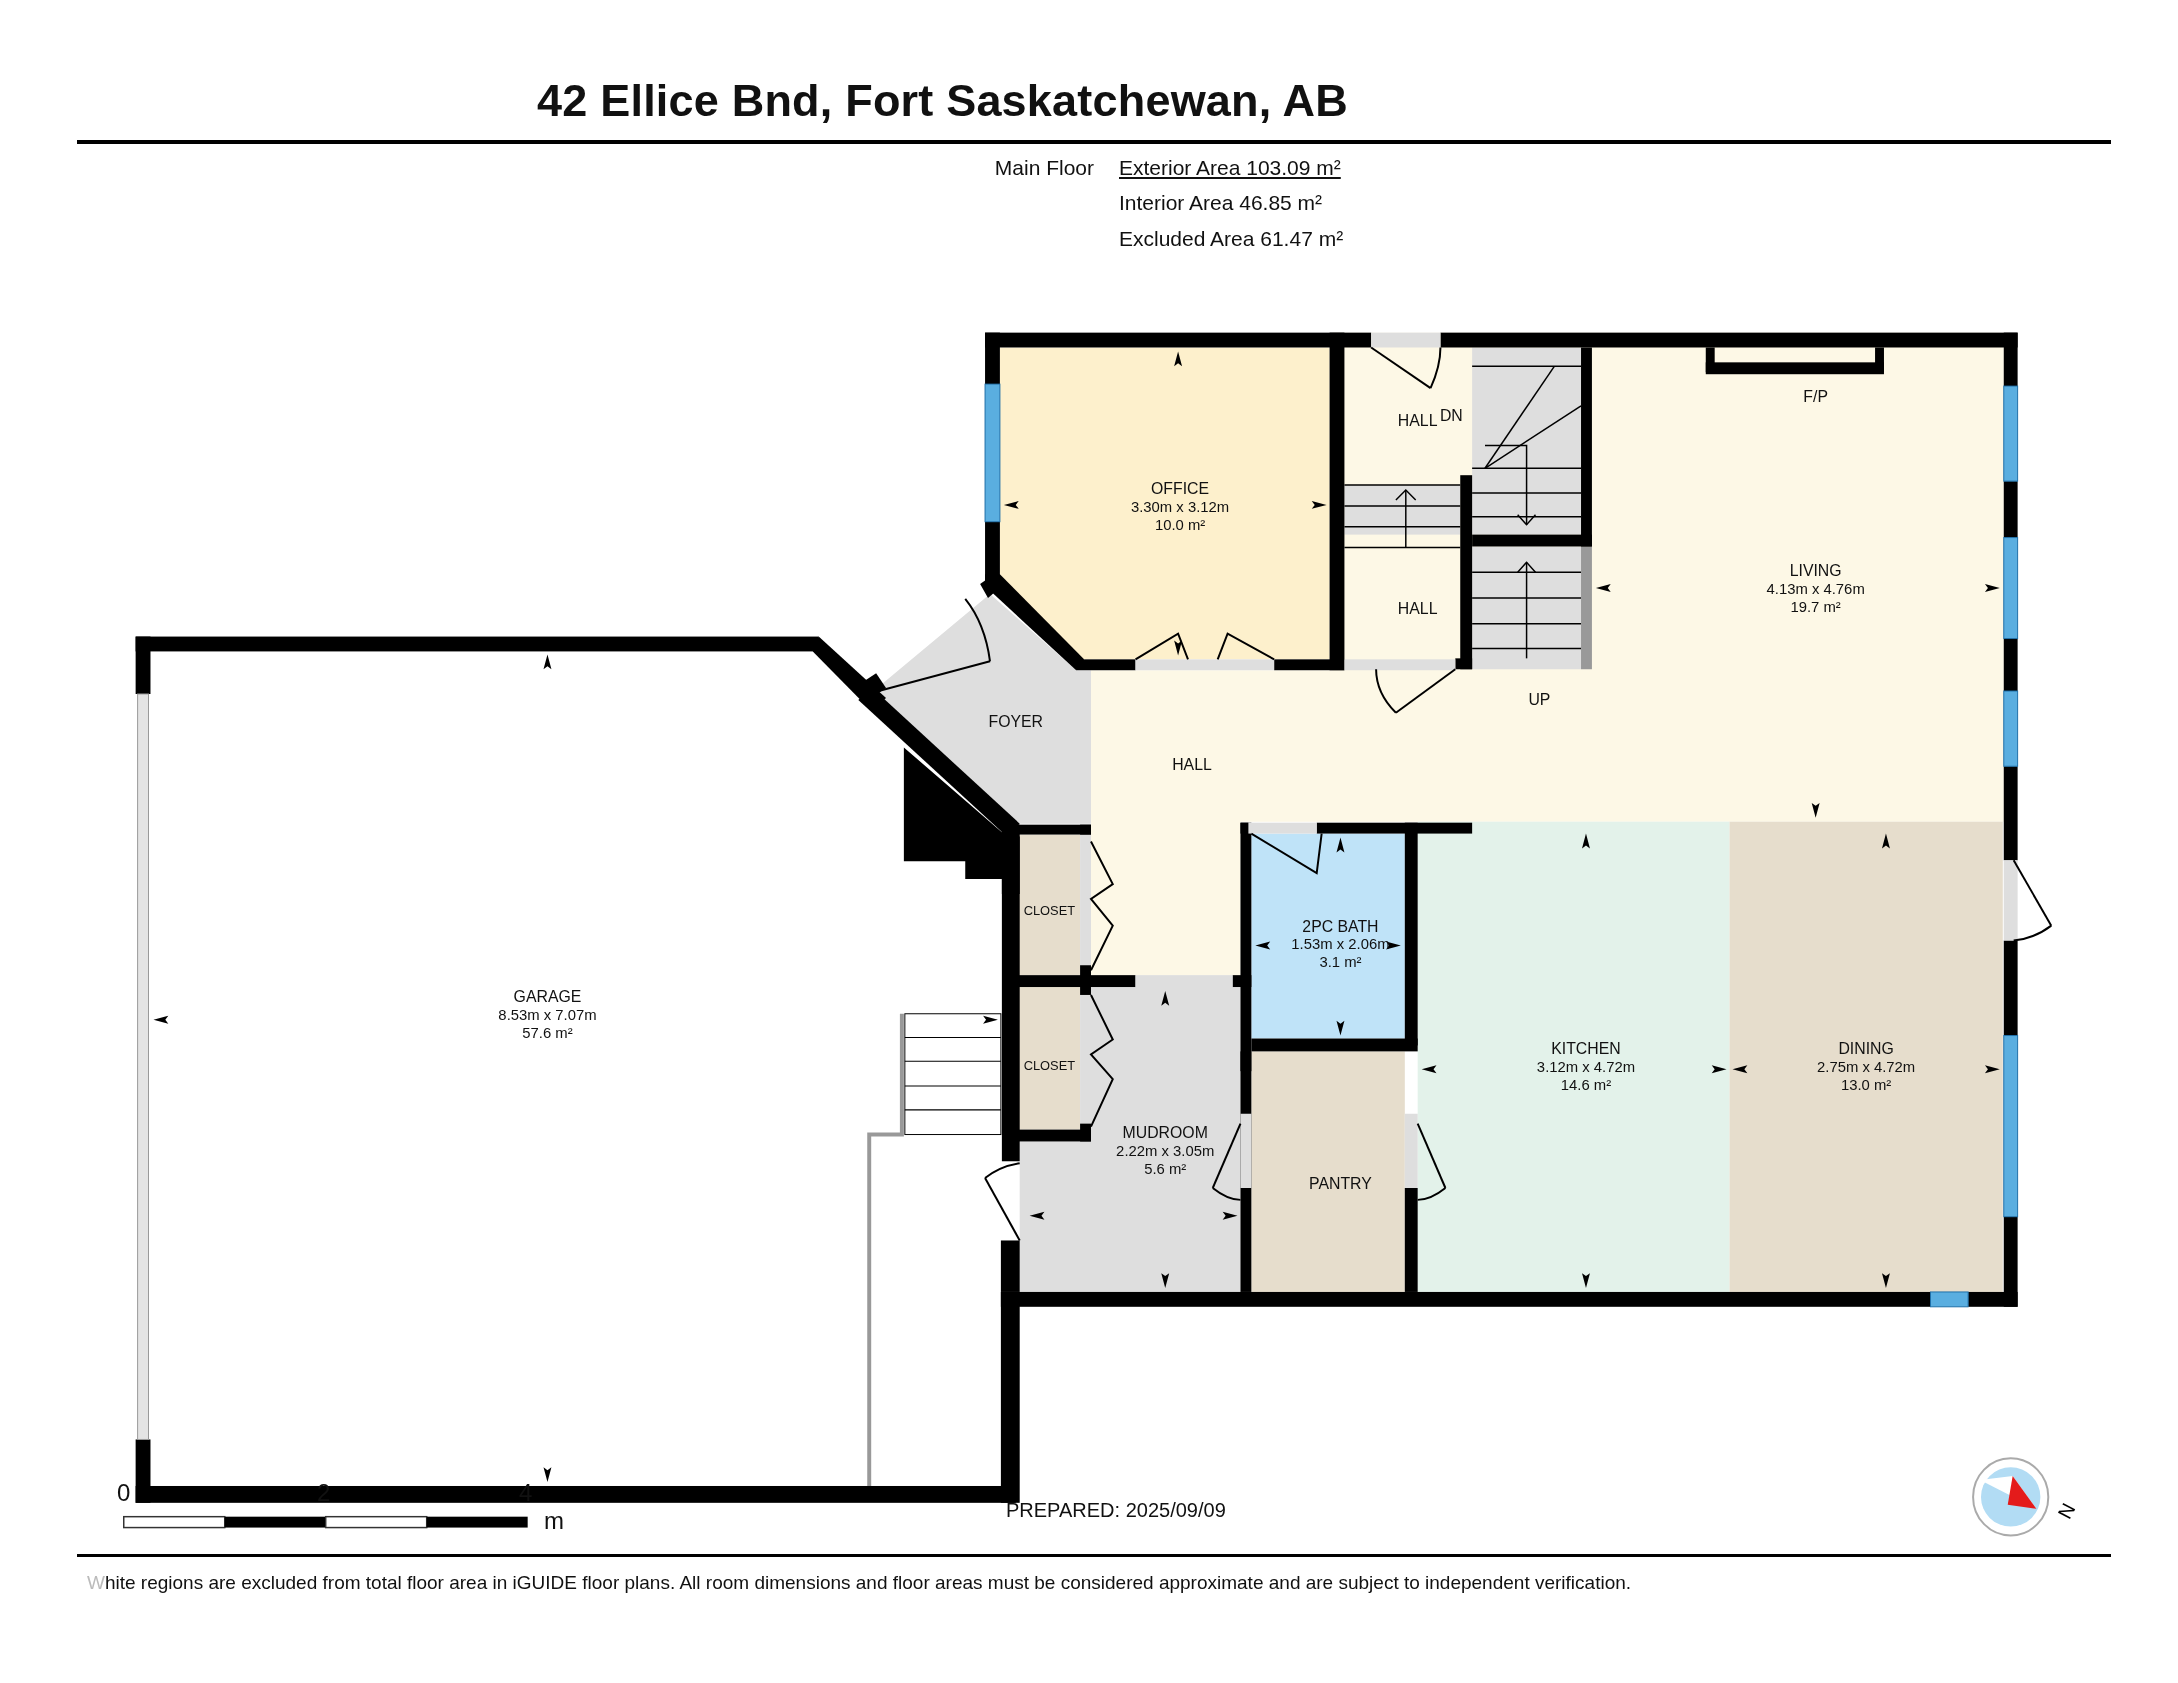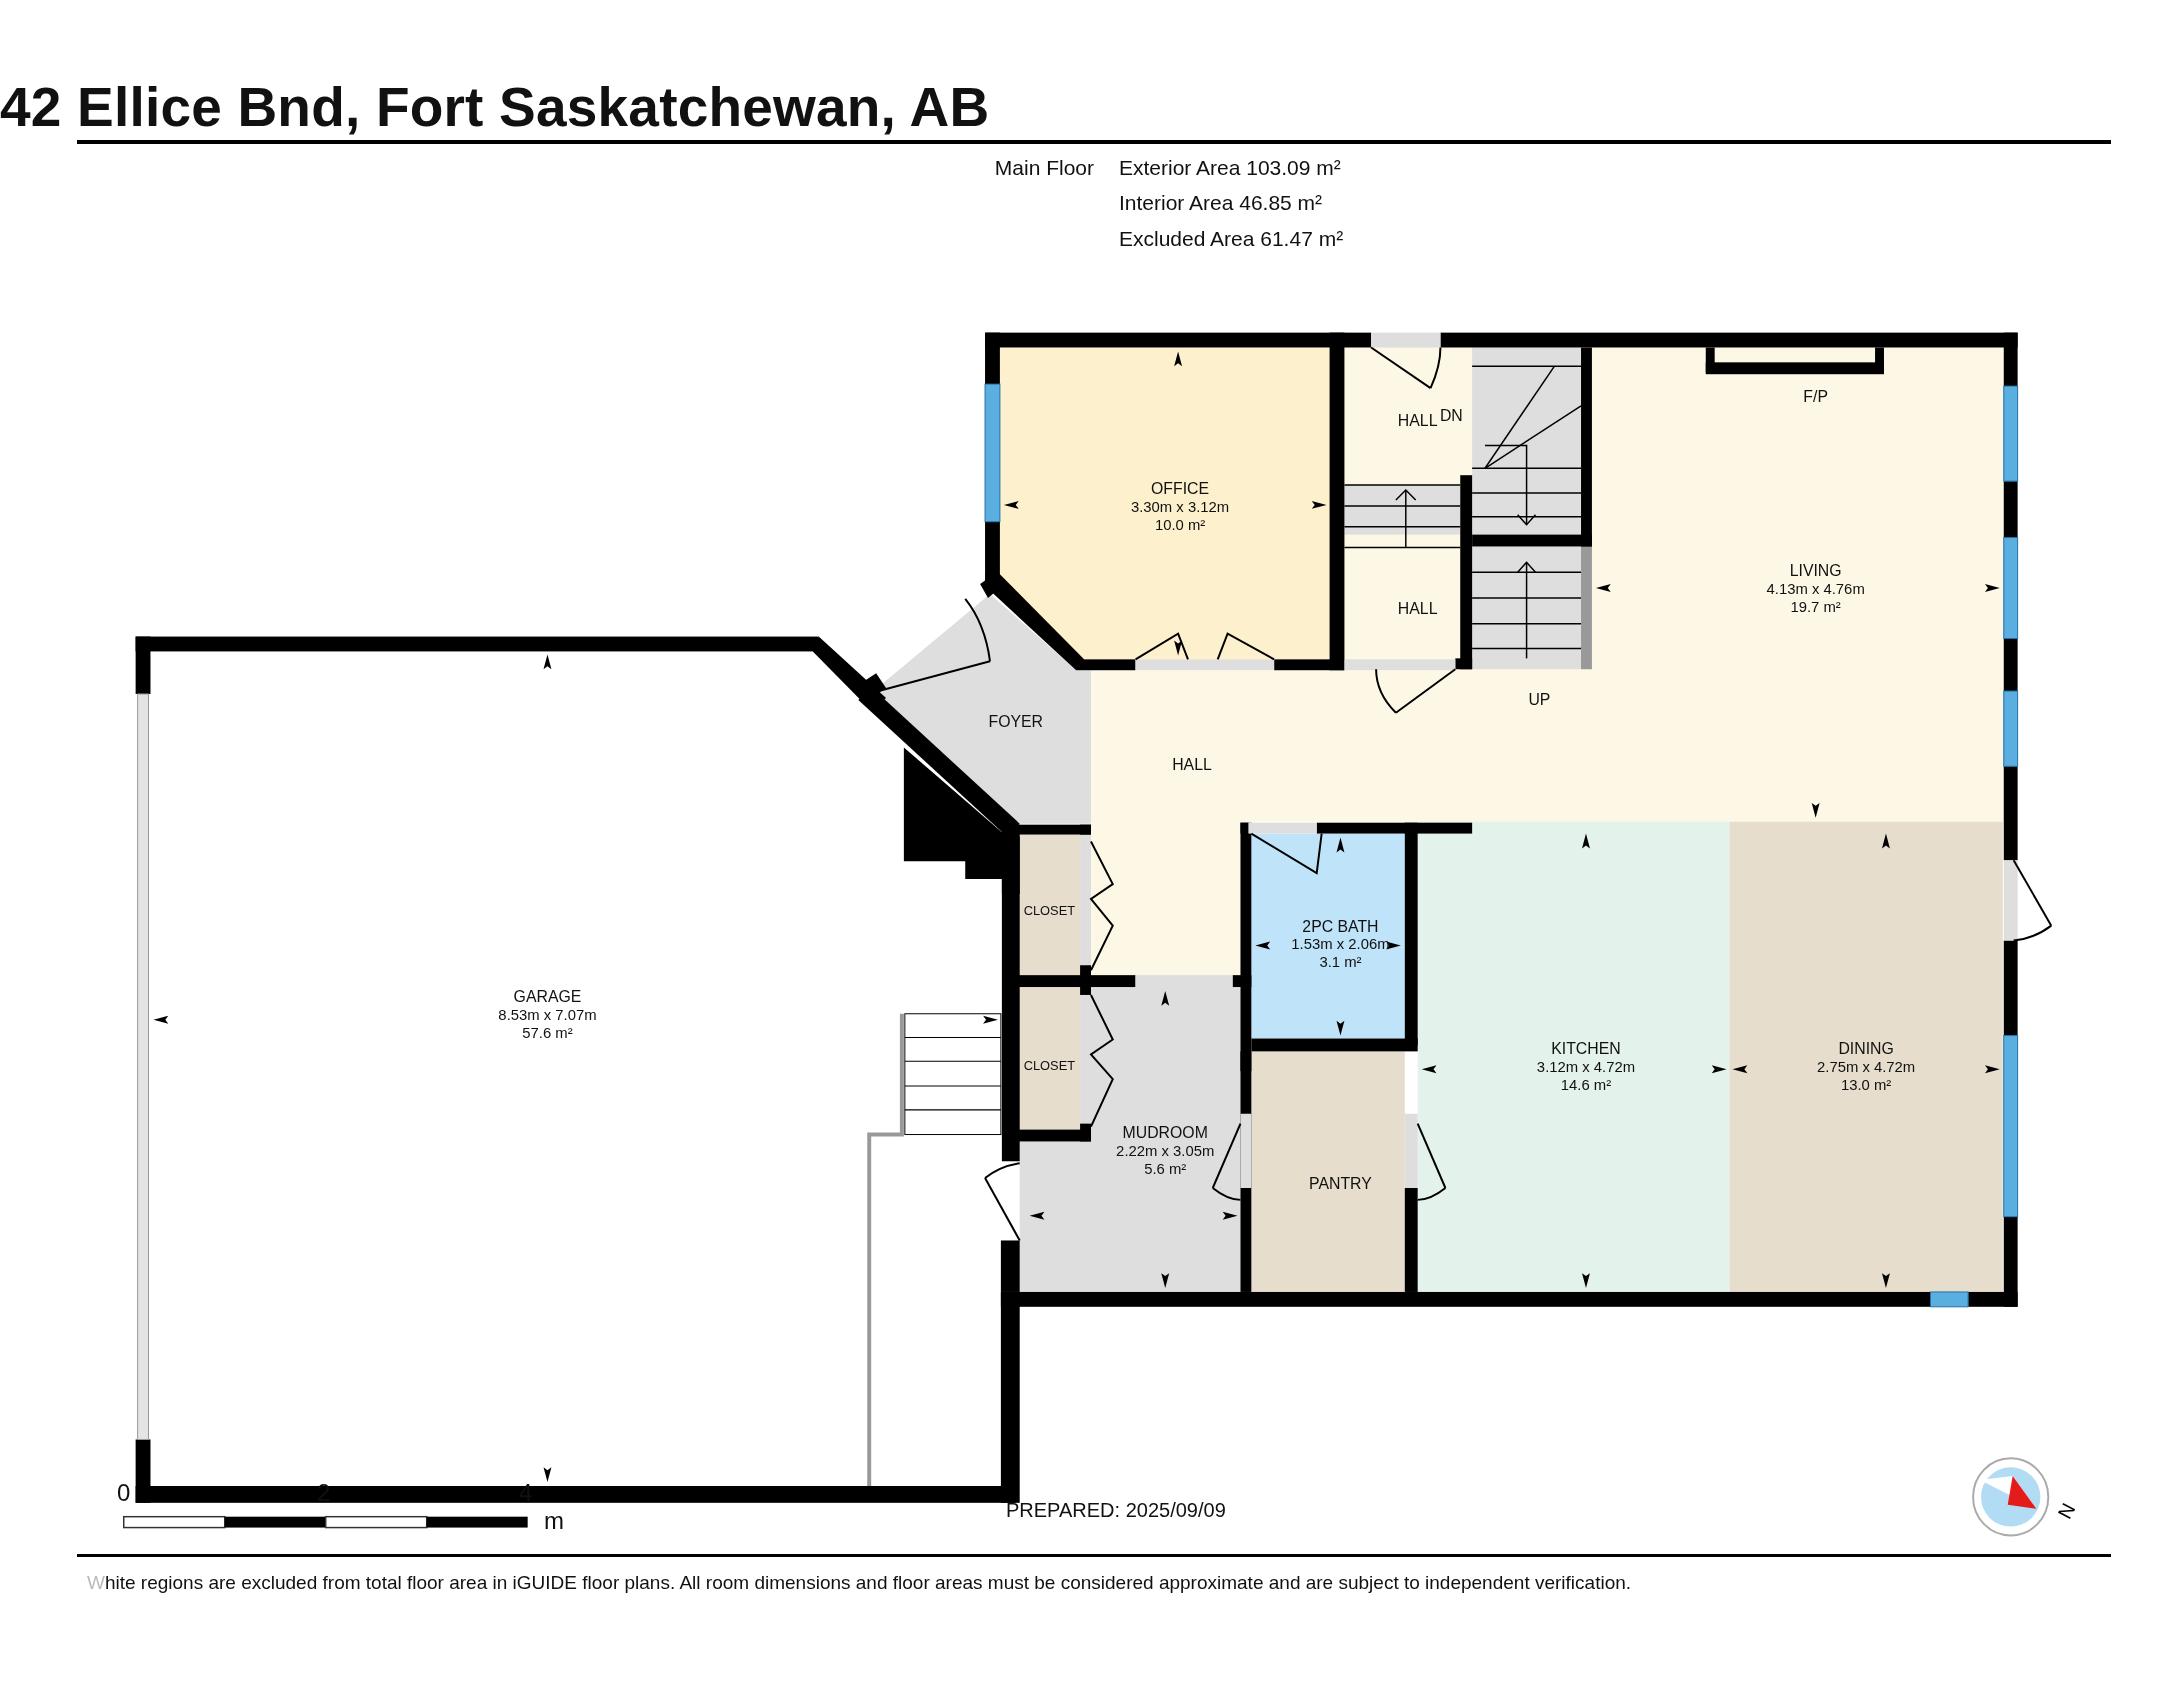--- a/index.html
+++ b/index.html
@@ -1,36 +1,36 @@
 <!DOCTYPE html>
 <html><head>
 <meta charset="utf-8">
 <style>
   html,body{margin:0;padding:0;background:#ffffff;}
   body{width:2178px;height:1683px;position:relative;overflow:hidden;font-family:"Liberation Sans",sans-serif;color:#111;}
-  .title{position:absolute;left:0;width:1885px;top:75px;text-align:left;font-weight:bold;font-size:55px;letter-spacing:0.2px;}
+  .title{position:absolute;left:0;width:1885px;top:75px;text-align:center;font-weight:bold;font-size:45px;letter-spacing:0.2px;}
   .rule{position:absolute;left:77px;width:2034px;height:4px;background:#000;}
   .area-floor{position:absolute;left:871px;width:223px;text-align:right;top:156px;font-weight:normal;font-size:21px;}
   .area-line{position:absolute;left:1119px;font-size:21px;}
   svg.plan{position:absolute;left:0;top:0;}
   .rl{font-family:"Liberation Sans",sans-serif;font-size:15px;fill:#111;text-anchor:middle;}
   .rl-name{font-size:16px;}
   .scale-label{position:absolute;font-size:24px;}
   .prepared{position:absolute;left:988px;top:1499px;font-size:20px;margin-left:18px;}
   .disclaimer{position:absolute;left:87px;top:1572px;font-size:19px;}
   .disclaimer .fade{color:#bbb;}
 </style>
 </head>
 <body>
 
 <div class="title">42 Ellice Bnd, Fort Saskatchewan, AB</div>
 <div class="rule" style="top:140px;"></div>
 
 <div class="area-floor">Main Floor</div>
-<div class="area-line" style="top:156px;">Exterior Area 103.09 m²</div>
+<div class="area-line" style="top:156px;text-decoration:underline;">Exterior Area 103.09 m²</div>
 <div class="area-line" style="top:191px;">Interior Area 46.85 m²</div>
 <div class="area-line" style="top:227px;">Excluded Area 61.47 m²</div>
 
 <svg class="plan" width="2178" height="1683" viewBox="0 0 2200 1700">
 
   <polygon points="152,658 827,658 887,718 887,1246 1011,1246 1011,1501 152,1501" fill="#ffffff"></polygon>
 
   <polygon points="1102,677 1346,677 1346,336 2024,336 2024,830 1253,830 1253,985 1102,985" fill="#fdf8e6"></polygon>
 
   <polygon points="1010,351 1343,351 1343,666 1087,666 1010,590" fill="#fdf0cc"></polygon>

